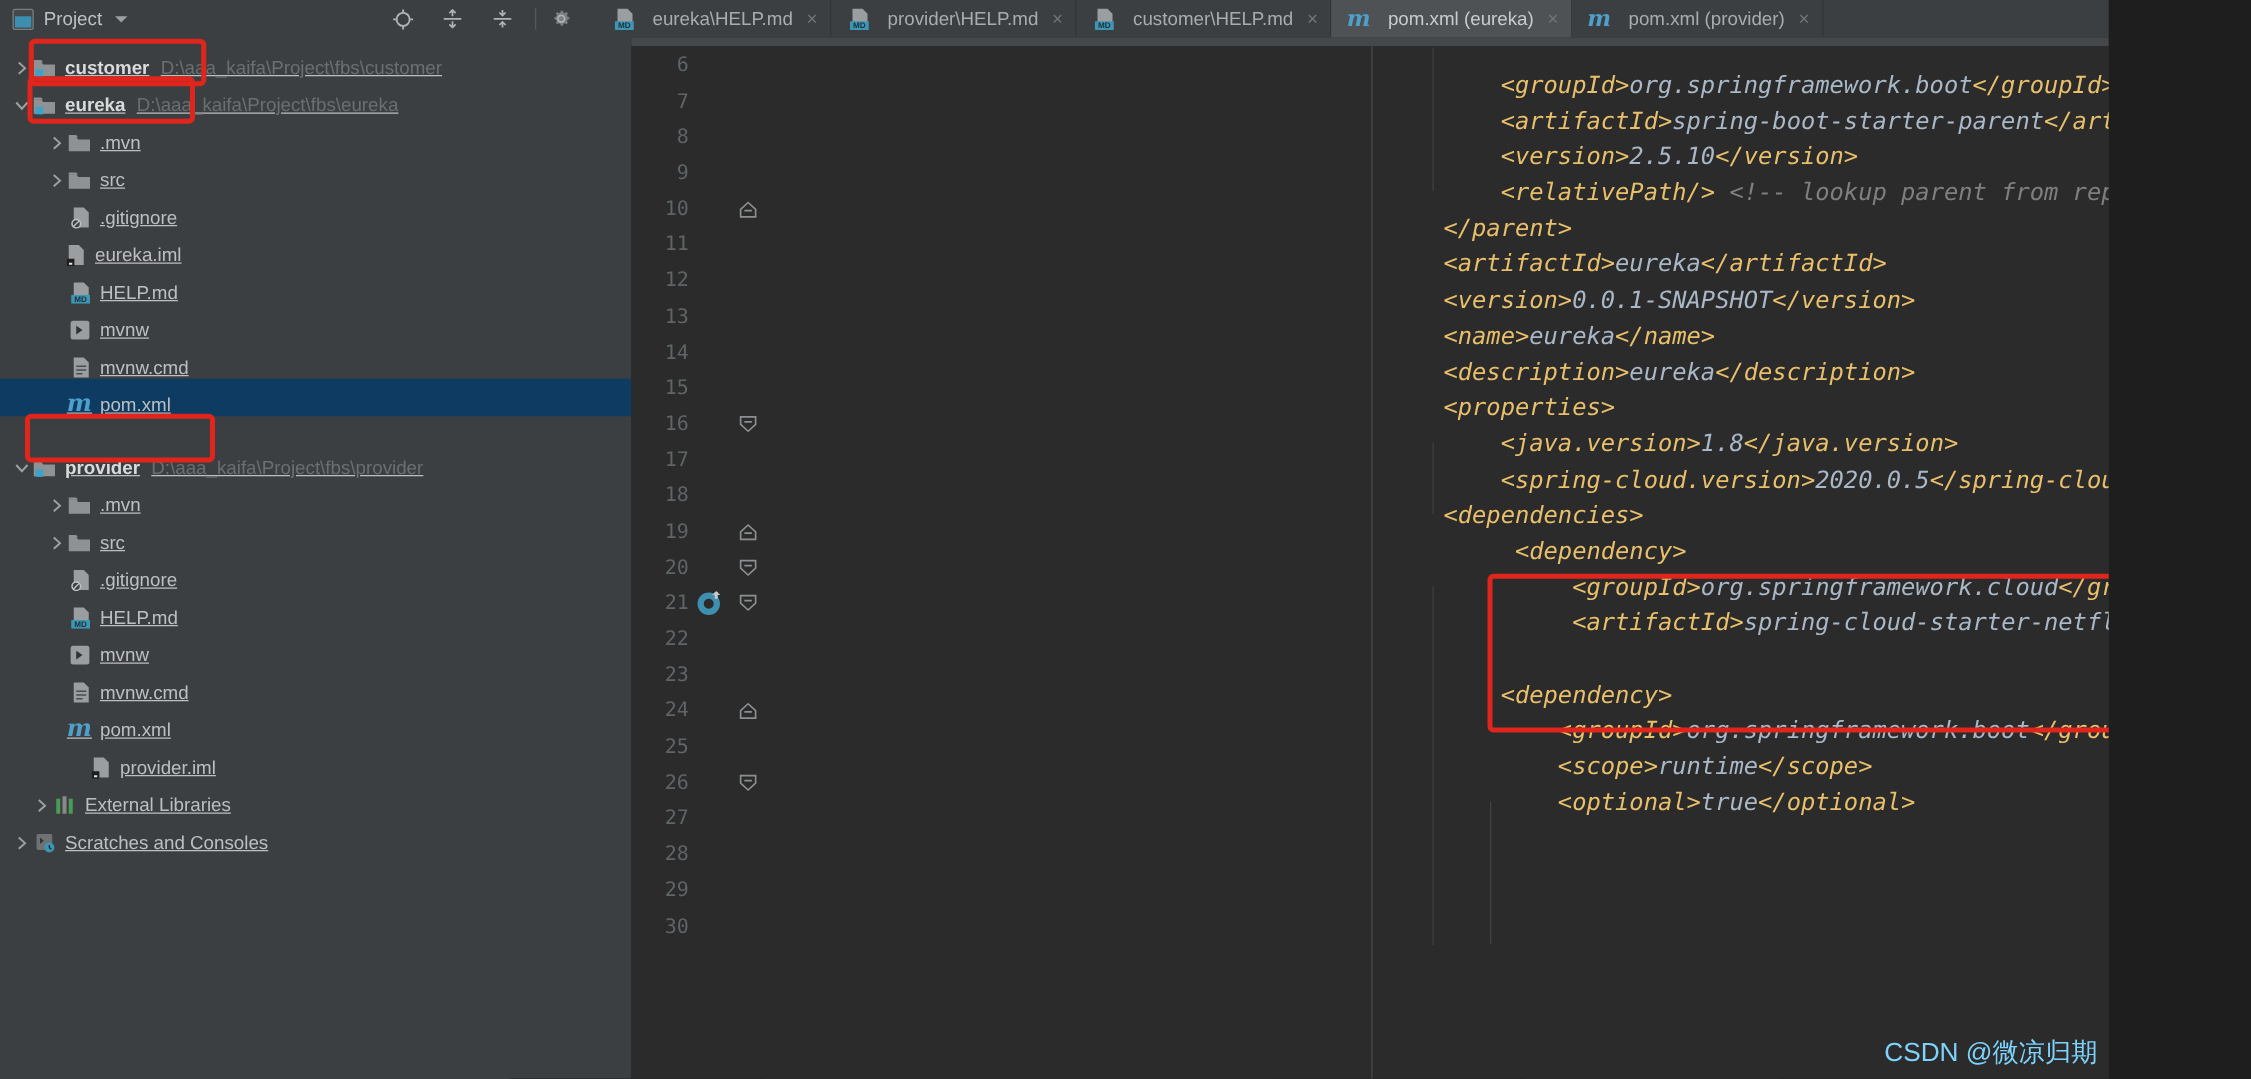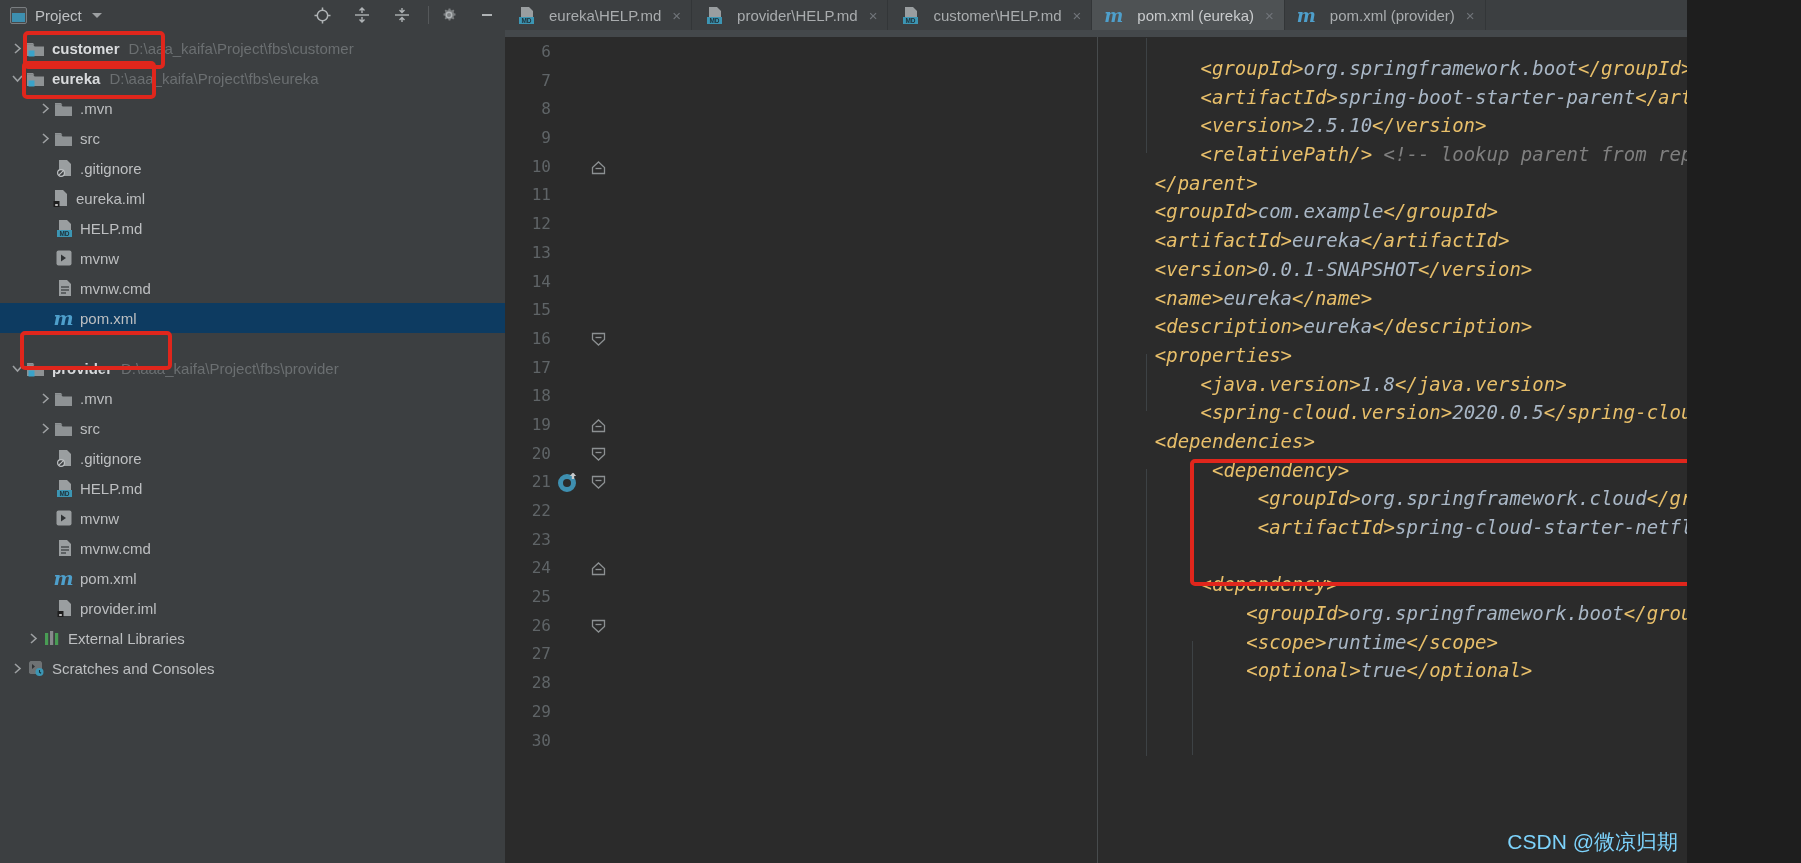--- a/index.html
+++ b/index.html
@@ -15,32 +15,32 @@
               border-top:5px solid #9DA0A2;margin-left:4px;}
   #header-spacer{flex:1;}
   .hdr-icon{width:20px;height:20px;display:flex;align-items:center;justify-content:center;
             color:#AFB3B5;cursor:pointer;}
   .hdr-sep{width:1px;height:18px;background:#55585A;margin:0 4px;}
   .pane-glyph{width:15px;height:15px;border:1px solid #7A7E81;border-radius:2px;position:relative;background:#46494B;}
   .pane-glyph::after{content:"";position:absolute;left:1px;top:5px;right:1px;bottom:1px;background:#3D8FB0;}
 
   
   #tree{position:absolute;left:0;top:33px;right:0;}
-  .tree-row{height:30px;display:flex;align-items:center;font-size:15px;color:#BDBFC1;cursor:pointer;}
+  .tree-row{height:30px;display:flex;align-items:flex-end;font-size:15px;color:#BDBFC1;cursor:pointer;text-decoration:underline;}
   .tree-row.selected{background:#0D3B61;}
   .tree-row .lbl-bold{font-weight:700;color:#D8DADC;}
   .tree-row .path{color:#6B6F71;margin-left:9px;font-size:15px;}
   .chev{width:18px;height:18px;flex:0 0 18px;display:flex;align-items:center;justify-content:center;}
   .ico{width:19px;height:19px;flex:0 0 19px;display:flex;align-items:center;justify-content:center;
        margin-right:7px;position:relative;}
   .maven-m{font-family:"DejaVu Serif",serif;font-style:italic;font-weight:700;color:#4E9FCB;font-size:19px;line-height:19px;}
   .tab .maven-m{font-size:18px;}
 
   
-  #tab-bar{position:absolute;left:504px;top:0;right:0;height:30px;background:#3C3F41;display:flex;}
+  #tab-bar{position:absolute;left:477px;top:0;right:0;height:30px;background:#3C3F41;display:flex;}
   .tab{display:flex;align-items:center;padding:0 10px 0 12px;font-size:15px;color:#A9ACAE;
        border-right:1px solid #333638;cursor:pointer;}
   .tab.active{background:#4E5254;color:#C9CBCD;}
   .tab .t-ico{margin-right:7px;display:flex;align-items:center;}
   .tab .close{margin-left:11px;color:#71757.7;color:#71757A;font-size:15px;}
   #tab-band{position:absolute;left:505px;top:30px;right:0;height:7px;background:#44484B;}
 
   #editor{position:absolute;left:505px;top:37px;right:0;bottom:0;background:#2B2B2B;}
 
   #gutter{position:absolute;left:505px;top:38px;width:120px;}
@@ -319,21 +319,21 @@
           </span>
           <span class="lbl">mvnw.cmd</span>
         </div>
         <div class="tree-row" style="padding-left: 36px;">
           <span class="chev"></span>
           <span class="ico">
             <span class="maven-m">m</span>
           </span>
           <span class="lbl">pom.xml</span>
         </div>
-        <div class="tree-row" style="padding-left: 36px;">
+        <div class="tree-row" style="padding-left: 52px;">
           <span class="chev"></span>
           <span class="ico">
             <svg width="18" height="18" viewBox="0 0 18 18">
               <path d="M4 1h8l4 4v12H4z" fill="#9A9EA0"></path>
               <rect x="2.5" y="12" width="6" height="6" fill="#1e1e1e"></rect>
               <rect x="4.2" y="15.2" width="2.6" height="1.6" fill="#E6E6E6"></rect>
             </svg>
           </span>
           <span class="lbl">provider.iml</span>
         </div>
@@ -560,21 +560,20 @@
         <span class="g-num">30</span>
       </div>
     </div>
   <div id="fold-line"></div>
   <div id="code">
       <div class="code-row"><span>        </span><span class="tk-tag">&lt;groupId&gt;</span><span class="tk-text">org.springframework.boot</span><span class="tk-tag">&lt;/groupId&gt;</span></div>
       <div class="code-row"><span>        </span><span class="tk-tag">&lt;artifactId&gt;</span><span class="tk-text">spring-boot-starter-parent</span><span class="tk-tag">&lt;/artifactId&gt;</span></div>
       <div class="code-row"><span>        </span><span class="tk-tag">&lt;version&gt;</span><span class="tk-text">2.5.10</span><span class="tk-tag">&lt;/version&gt;</span></div>
       <div class="code-row"><span>        </span><span class="tk-tag">&lt;relativePath/&gt;</span><span class="tk-text"> </span><span class="tk-comment">&lt;!-- lookup parent from repository --&gt;</span></div>
       <div class="code-row"><span>    </span><span class="tk-tag">&lt;/parent&gt;</span></div>
-      <div class="code-row"><span>    </span><span class="tk-tag">&lt;groupId&gt;</span><span class="tk-text">com.example</span><span class="tk-tag">&lt;/groupId&gt;</span></div>
       <div class="code-row"><span>    </span><span class="tk-tag">&lt;artifactId&gt;</span><span class="tk-text">eureka</span><span class="tk-tag">&lt;/artifactId&gt;</span></div>
       <div class="code-row"><span>    </span><span class="tk-tag">&lt;version&gt;</span><span class="tk-text">0.0.1-SNAPSHOT</span><span class="tk-tag">&lt;/version&gt;</span></div>
       <div class="code-row"><span>    </span><span class="tk-tag">&lt;name&gt;</span><span class="tk-text">eureka</span><span class="tk-tag">&lt;/name&gt;</span></div>
       <div class="code-row"><span>    </span><span class="tk-tag">&lt;description&gt;</span><span class="tk-text">eureka</span><span class="tk-tag">&lt;/description&gt;</span></div>
       <div class="code-row"><span>    </span><span class="tk-tag">&lt;properties&gt;</span></div>
       <div class="code-row"><span>        </span><span class="tk-tag">&lt;java.version&gt;</span><span class="tk-text">1.8</span><span class="tk-tag">&lt;/java.version&gt;</span></div>
       <div class="code-row"><span>        </span><span class="tk-tag">&lt;spring-cloud.version&gt;</span><span class="tk-text">2020.0.5</span><span class="tk-tag">&lt;/spring-cloud.version&gt;</span></div>
       <div class="code-row"><span>    </span><span class="tk-tag">&lt;dependencies&gt;</span></div>
       <div class="code-row"><span>         </span><span class="tk-tag">&lt;dependency&gt;</span></div>
       <div class="code-row"><span>             </span><span class="tk-tag">&lt;groupId&gt;</span><span class="tk-text">org.springframework.cloud</span><span class="tk-tag">&lt;/groupId&gt;</span></div>

